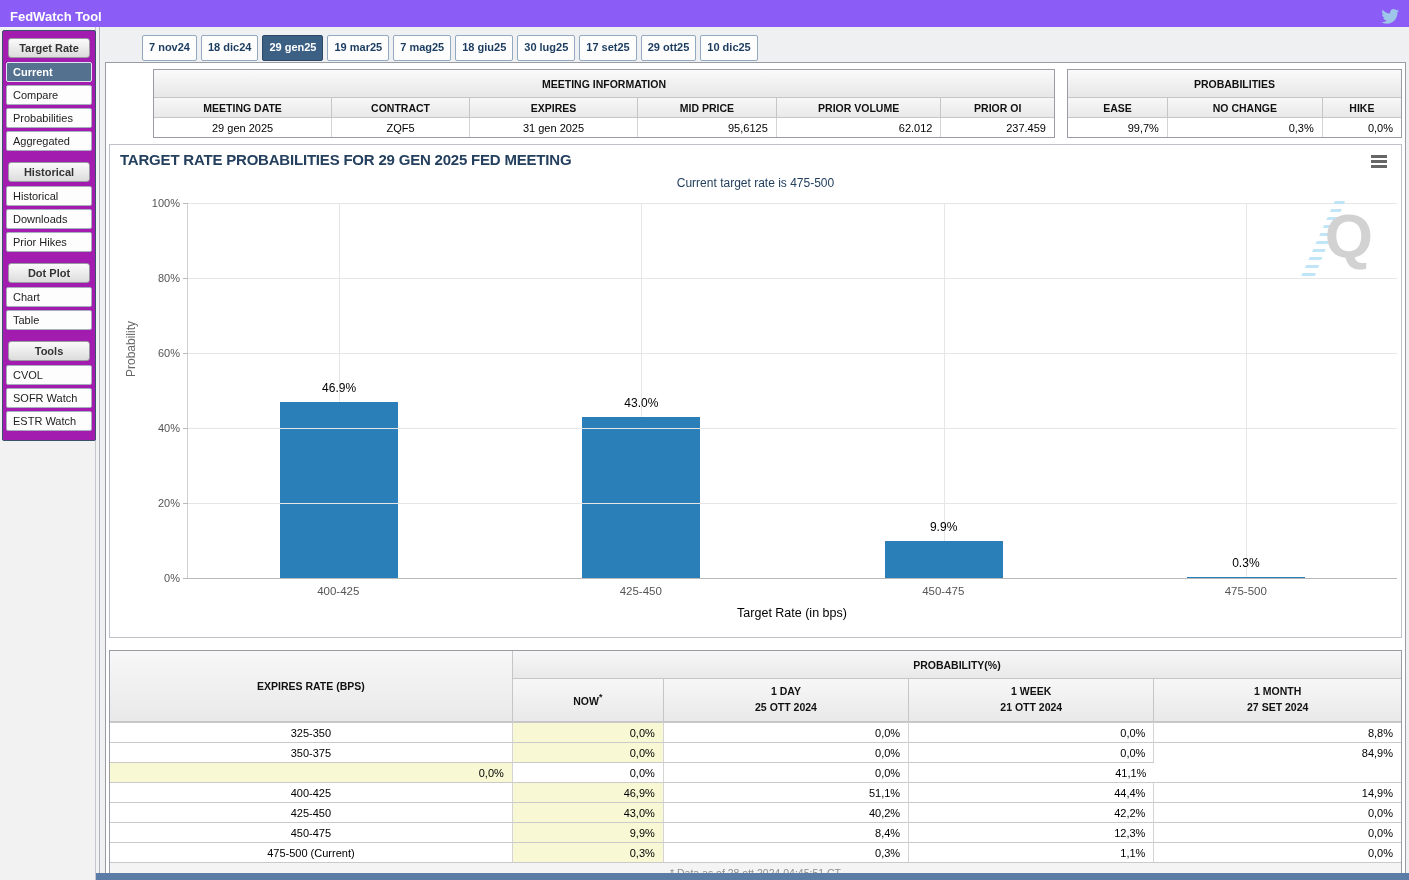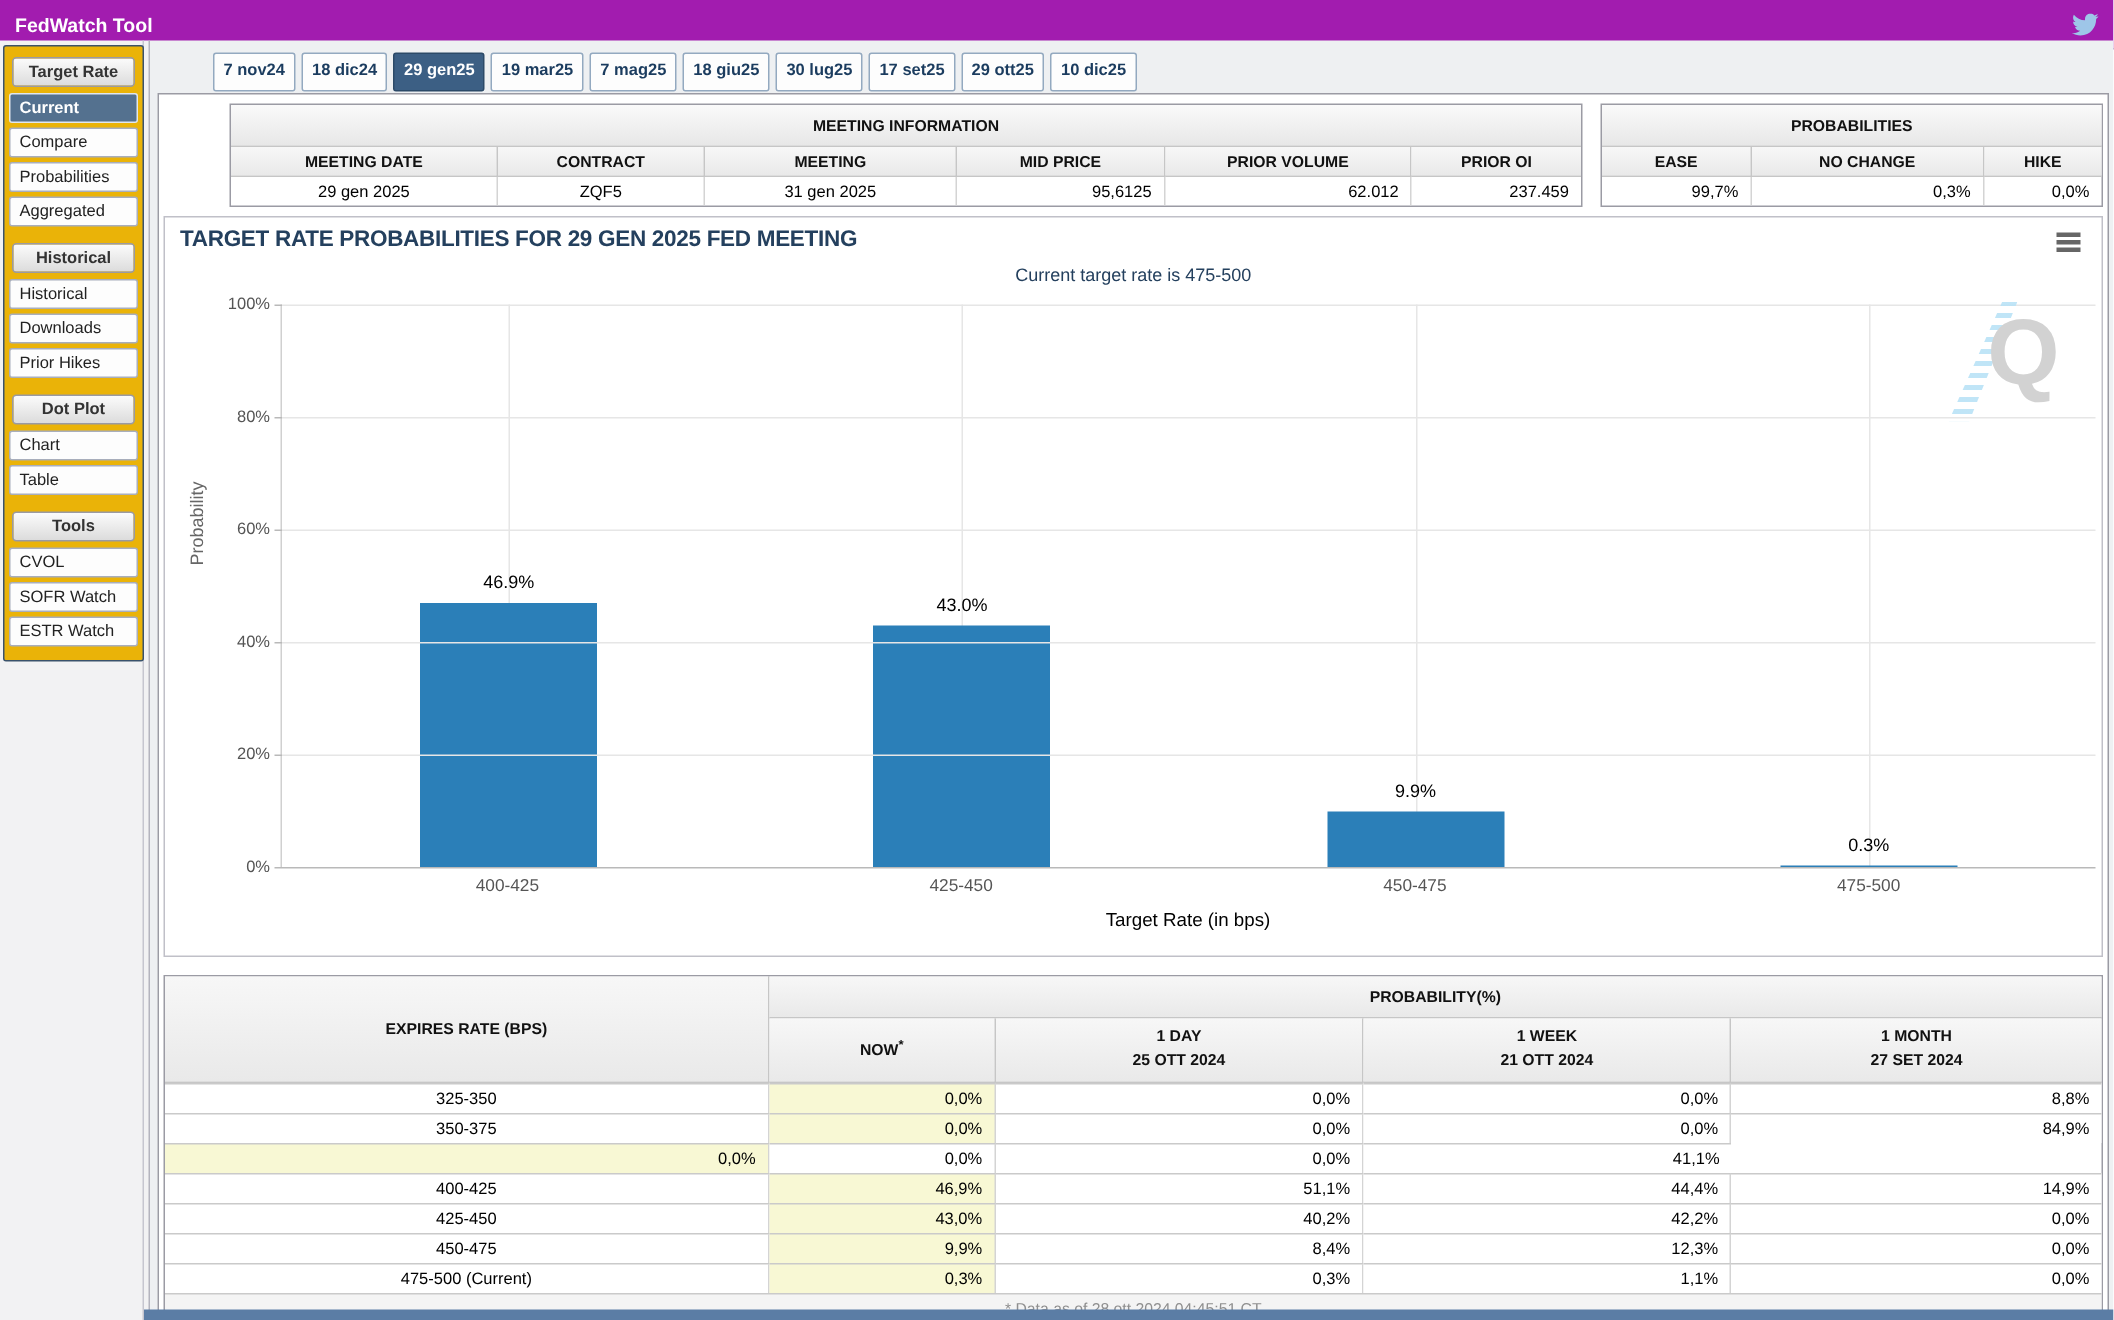--- a/index.html
+++ b/index.html
@@ -1,30 +1,30 @@
 <!DOCTYPE html>
 <html><head>
 <meta charset="utf-8">
 <style>
   * { margin:0; padding:0; box-sizing:border-box; }
   html,body { width:1409px; height:880px; }
   body { font-family:"Liberation Sans", sans-serif; background:#fff; position:relative; overflow:hidden; }
 
   
-  .topbar { position:absolute; left:0; top:0; width:1409px; height:24px; background:#a21caf;
+  .topbar { position:absolute; left:0; top:0; width:1409px; height:24px; background:#8b5cf6;
             display:flex; align-items:center; justify-content:space-between; padding:16px 10px;
             border-bottom:1px solid #3a526b; }
   .topbar .title { color:#fff; font-size:13px; font-weight:bold; }
   .twitter { width:18px; height:15px; }
 
   
   .sidebar { position:absolute; left:0; top:27px; width:100px; bottom:0; background:#f2f2f3;
              border-right:1px solid #b4b4be; }
   .sidebar-inner-border { position:absolute; right:3px; top:0; bottom:0; width:1px; background:#c6c6cf; }
-  .sidebar-nav { position:absolute; left:2px; top:3px; width:94px; background:#eab308;
+  .sidebar-nav { position:absolute; left:2px; top:3px; width:94px; background:#a21caf;
                  border:1px solid #3a526b; border-radius:2px; padding:5px 2px 6px 2px; }
   .nav-header { background:linear-gradient(#fbfbfb,#dcdcdc); border:1px solid #9a9aa2; border-radius:3px;
                 font-size:11px; font-weight:bold; color:#333; text-align:center; padding:3px 0;
                 margin:2px 3px 4px 3px; }
   .nav-header.gap { margin-top:11px; }
   .nav-item { background:#fdfdfd; border:1px solid #a8aebc; border-radius:2px; font-size:11px;
               color:#222; padding:3px 0 3px 6px; margin:3px 1px; cursor:pointer; }
   .nav-item.selected { background:#54718f; color:#fff; border-color:#dfe6ee; font-weight:bold; }
 
   
@@ -151,21 +151,21 @@
     </div>
 
   <div class="frame">
 
     <div class="info-row">
       <div class="mini-table meeting">
         <div class="mt-title">MEETING INFORMATION</div>
         <div class="mt-head">
             <div class="">MEETING DATE</div>
             <div class="">CONTRACT</div>
-            <div class="">MEETING</div>
+            <div class="">EXPIRES</div>
             <div class="">MID PRICE</div>
             <div class="">PRIOR VOLUME</div>
             <div class="">PRIOR OI</div>
           </div>
         <div class="mt-vals">
             <div class="" style="text-align: center;">29 gen 2025</div>
             <div class="" style="text-align: center;">ZQF5</div>
             <div class="" style="text-align: center;">31 gen 2025</div>
             <div class="" style="text-align: right;">95,6125</div>
             <div class="" style="text-align: right;">62.012</div>

